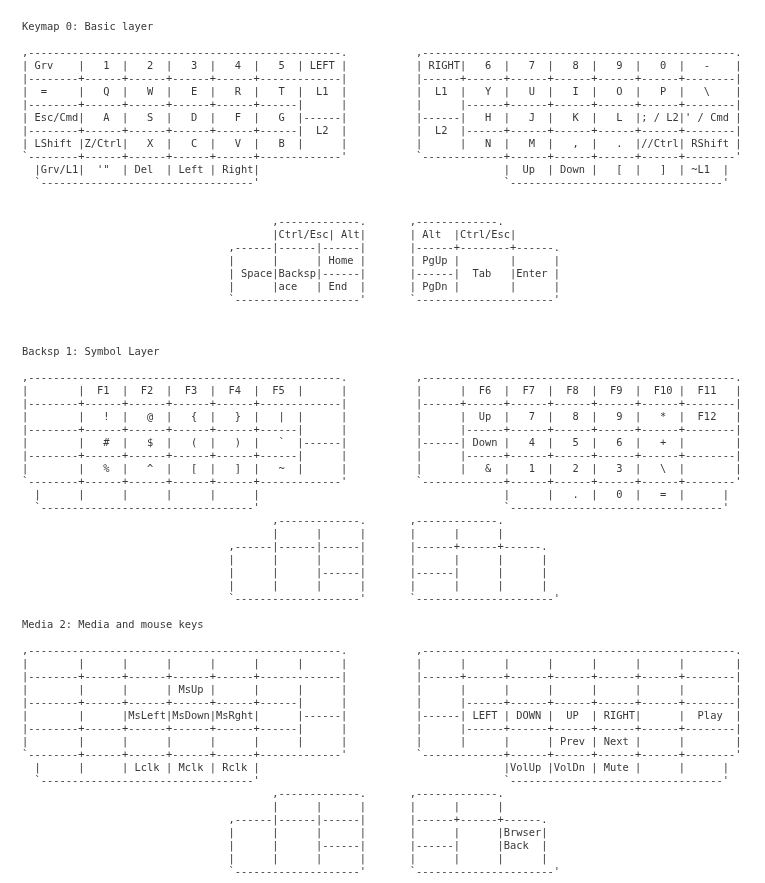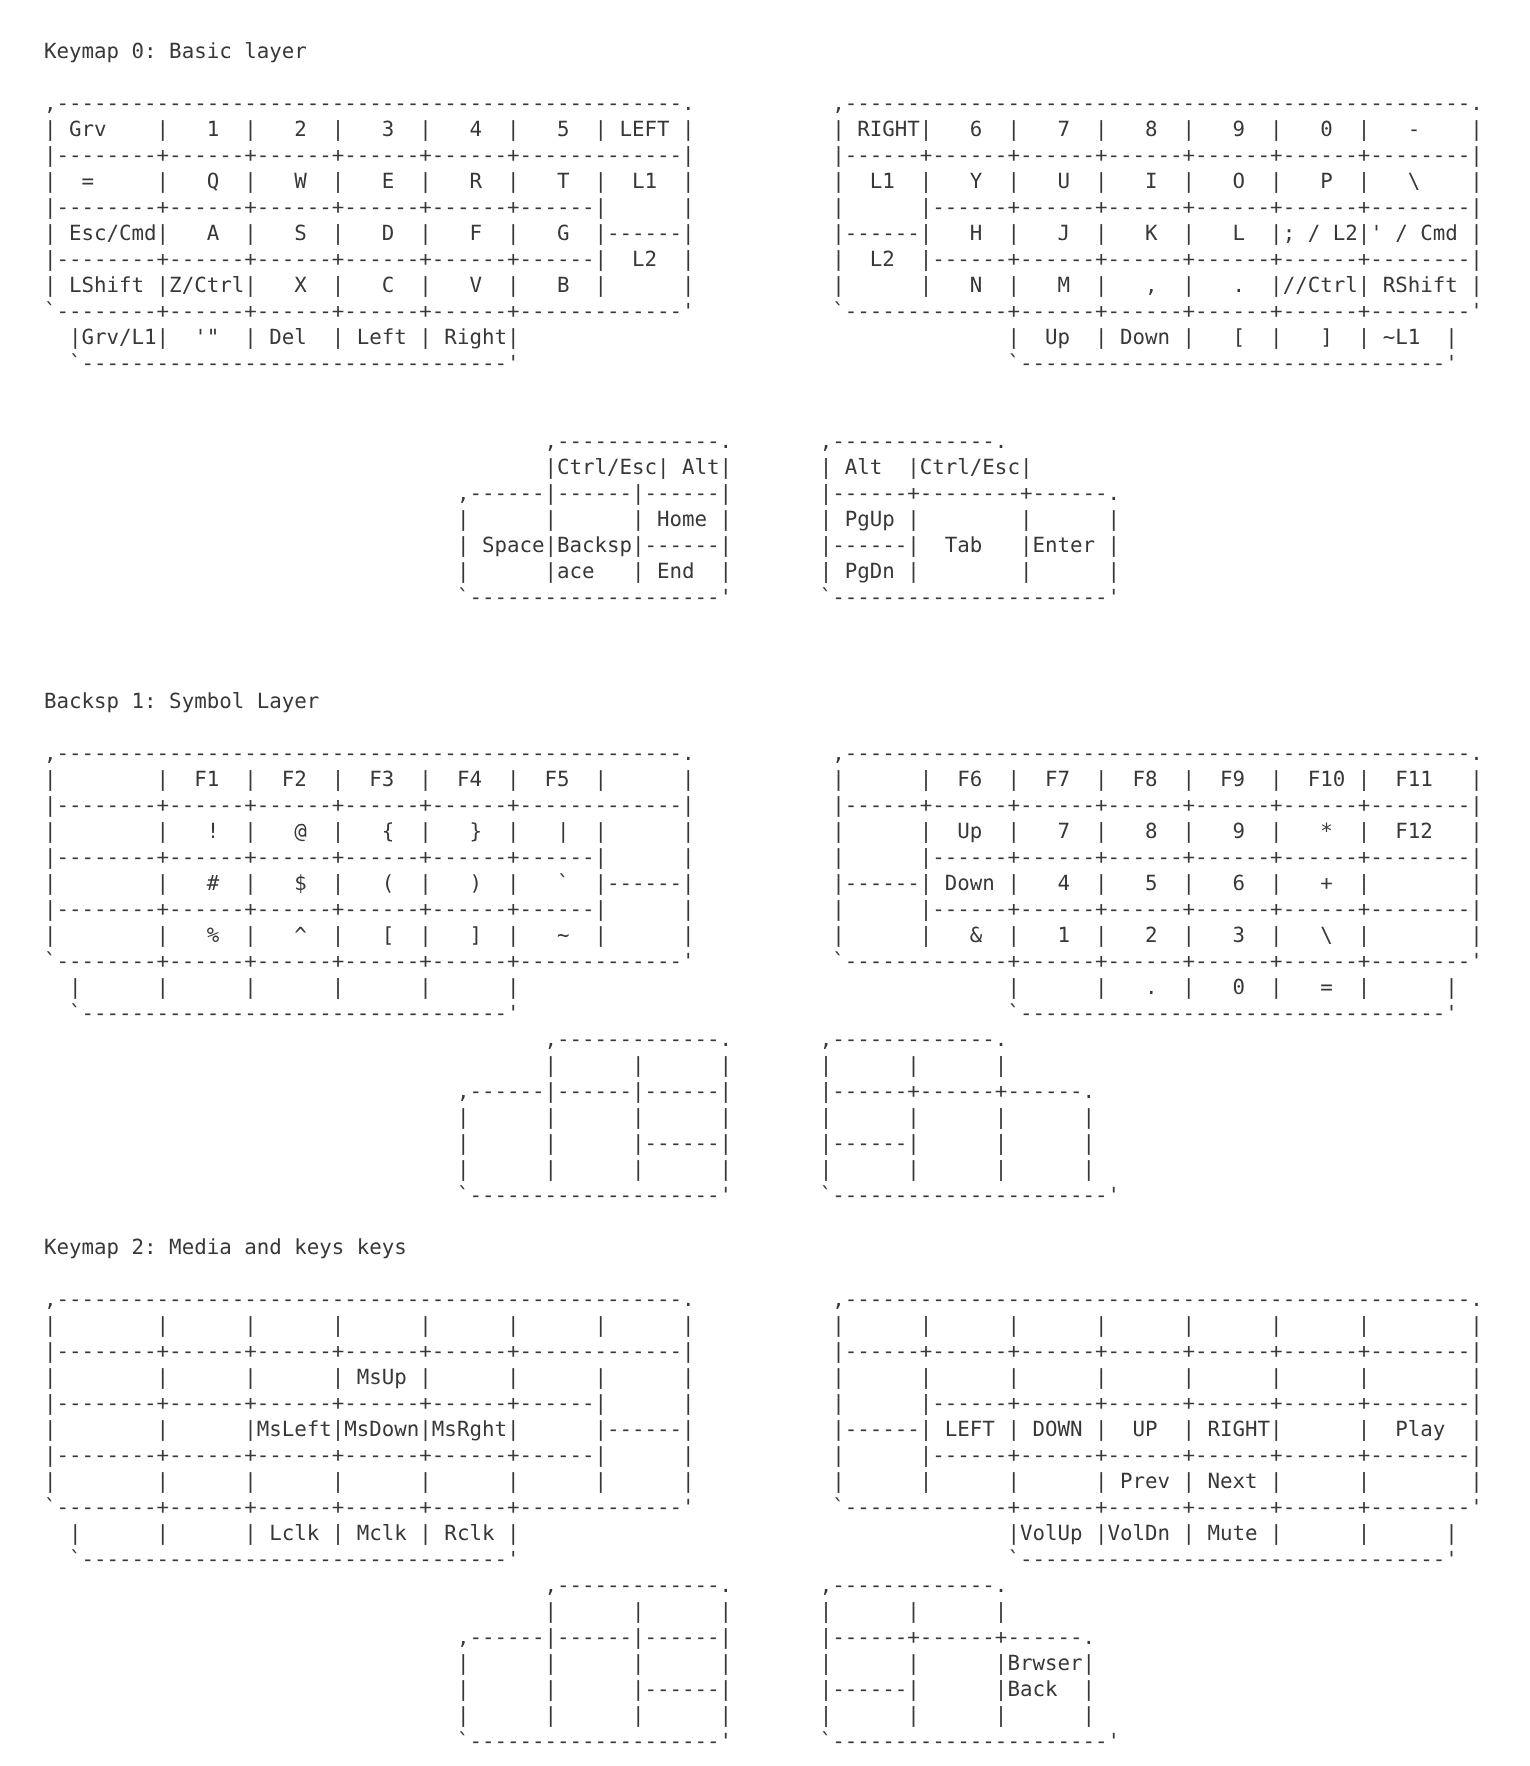--- a/index.html
+++ b/index.html
@@ -89,21 +89,21 @@
                                         ,-------------.       ,-------------.
                                         |      |      |       |      |      |
                                  ,------|------|------|       |------+------+------.
                                  |      |      |      |       |      |      |      |
                                  |      |      |------|       |------|      |      |
                                  |      |      |      |       |      |      |      |
                                  `--------------------'       `----------------------'</pre>
   </section>
 
   <section class="keymap-section">
-    <div class="keymap-title">Keymap 2: Media and keys keys</div>
+    <div class="keymap-title">Media 2: Media and mouse keys</div>
     <pre class="keymap-art">,--------------------------------------------------.           ,--------------------------------------------------.
 |        |      |      |      |      |      |      |           |      |      |      |      |      |      |        |
 |--------+------+------+------+------+-------------|           |------+------+------+------+------+------+--------|
 |        |      |      | MsUp |      |      |      |           |      |      |      |      |      |      |        |
 |--------+------+------+------+------+------|      |           |      |------+------+------+------+------+--------|
 |        |      |MsLeft|MsDown|MsRght|      |------|           |------| LEFT | DOWN |  UP  | RIGHT|      |  Play  |
 |--------+------+------+------+------+------|      |           |      |------+------+------+------+------+--------|
 |        |      |      |      |      |      |      |           |      |      |      | Prev | Next |      |        |
 `--------+------+------+------+------+-------------'           `-------------+------+------+------+------+--------'
   |      |      | Lclk | Mclk | Rclk |                                       |VolUp |VolDn | Mute |      |      |

